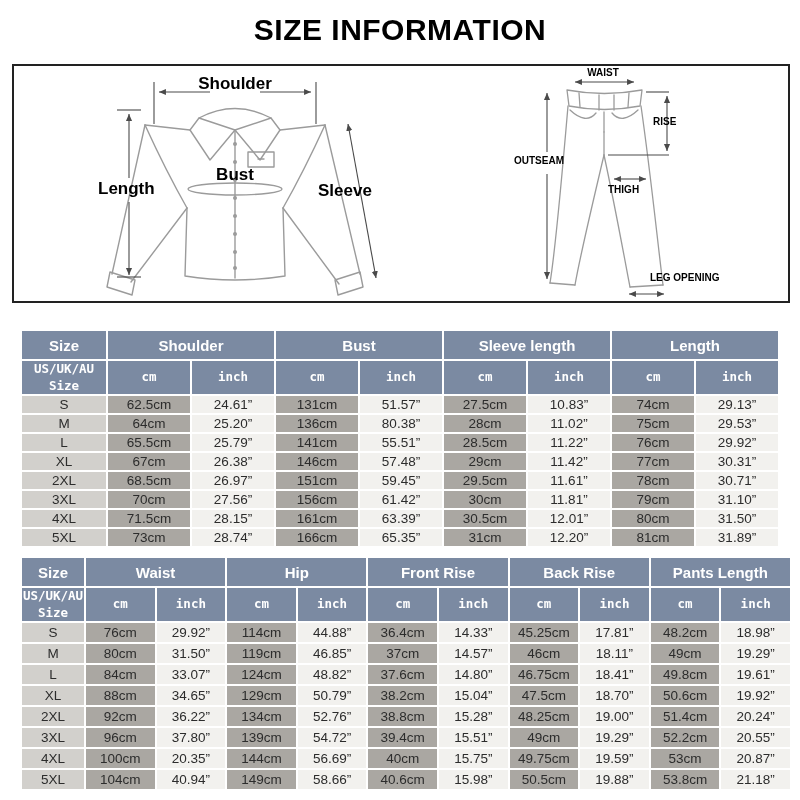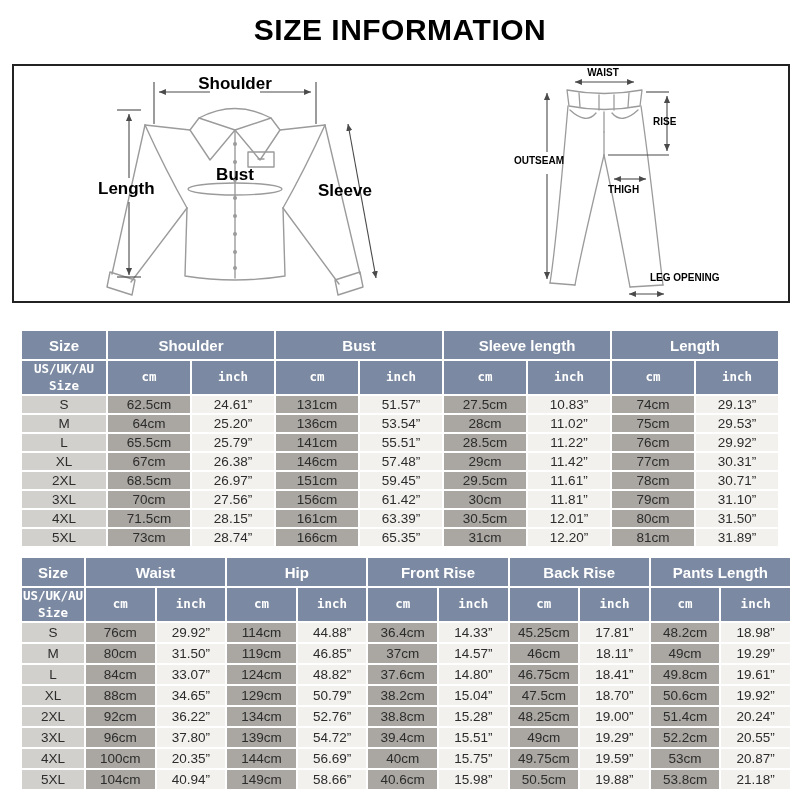--- a/index.html
+++ b/index.html
@@ -175,21 +175,21 @@
           <td class="cmc">27.5cm</td>
           <td class="inc">10.83”</td>
           <td class="cmc">74cm</td>
           <td class="inc">29.13”</td>
         </tr>
         <tr>
           <td class="szc">M</td>
           <td class="cmc">64cm</td>
           <td class="inc">25.20”</td>
           <td class="cmc">136cm</td>
-          <td class="inc">53.54”</td>
+          <td class="inc">80.38”</td>
           <td class="cmc">28cm</td>
           <td class="inc">11.02”</td>
           <td class="cmc">75cm</td>
           <td class="inc">29.53”</td>
         </tr>
         <tr>
           <td class="szc">L</td>
           <td class="cmc">65.5cm</td>
           <td class="inc">25.79”</td>
           <td class="cmc">141cm</td>

